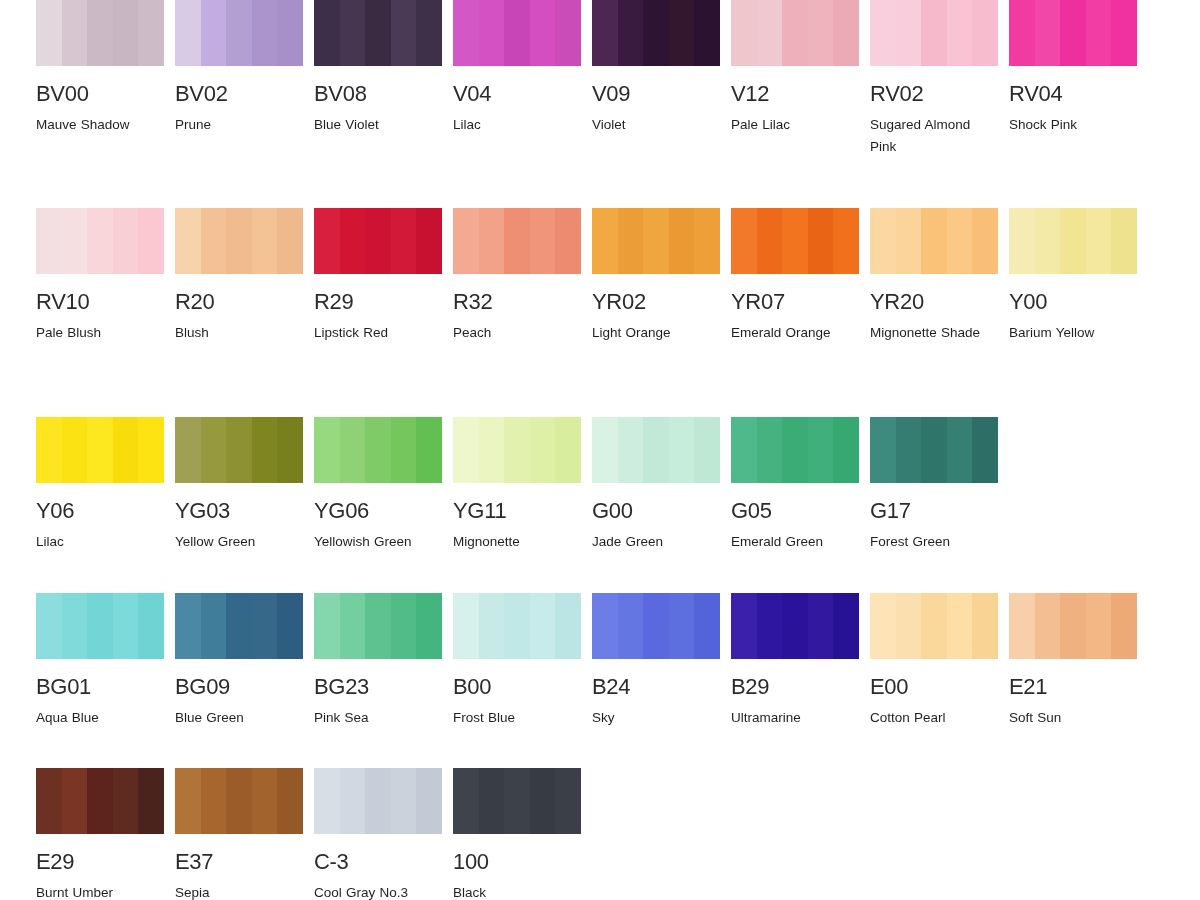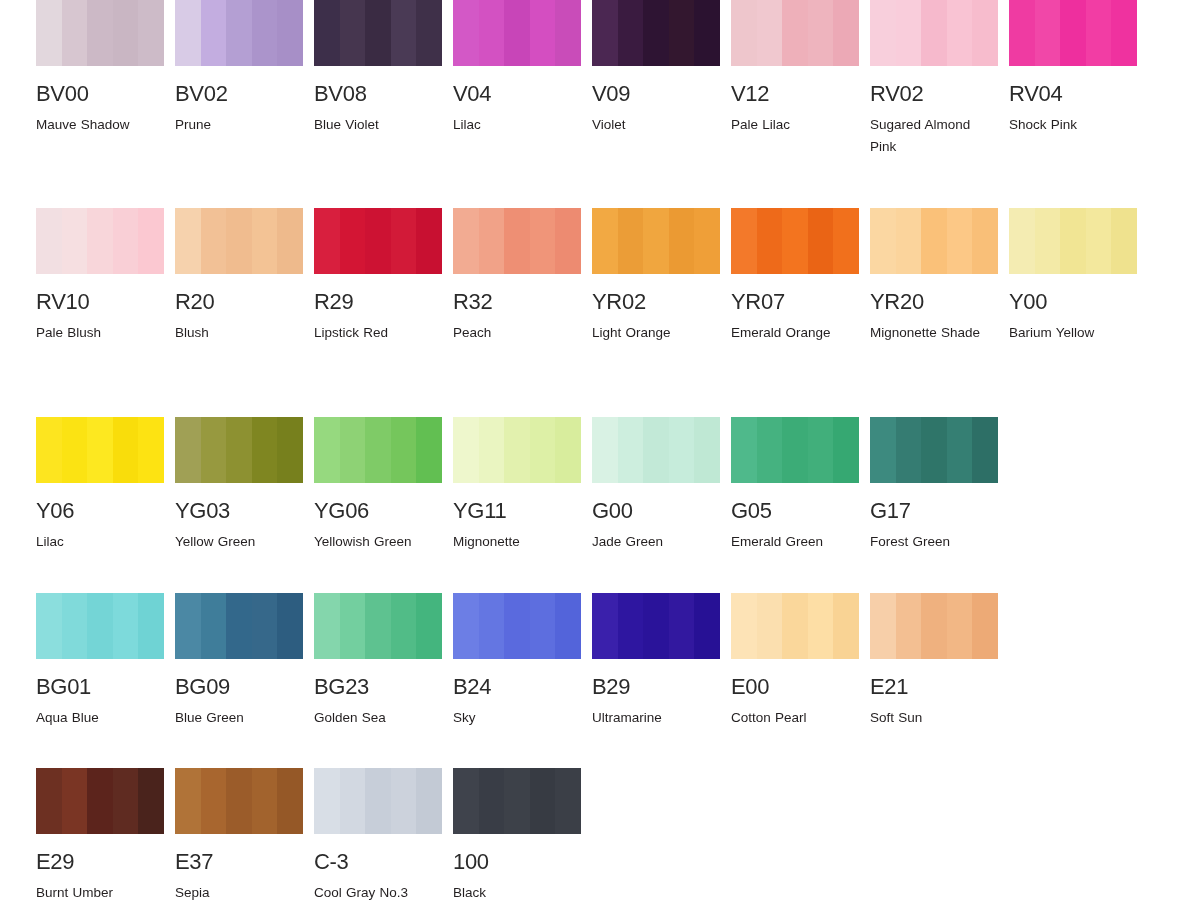--- a/index.html
+++ b/index.html
@@ -360,21 +360,32 @@
       </div>
       <div class="cell">
         <div class="swatch" style="background: rgb(97, 199, 148);">
           <span class="band" style="left: 0%; width: 20.4%; background: rgb(132, 214, 172);"></span>
           <span class="band" style="left: 20%; width: 20.4%; background: rgb(115, 207, 159);"></span>
           <span class="band" style="left: 40%; width: 20.4%; background: rgb(94, 194, 144);"></span>
           <span class="band" style="left: 60%; width: 20.4%; background: rgb(81, 188, 135);"></span>
           <span class="band" style="left: 80%; width: 20.4%; background: rgb(68, 181, 126);"></span>
         </div>
         <div class="code">BG23</div>
-        <div class="cname">Golden Sea</div>
+        <div class="cname">Pink Sea</div>
+      </div>
+      <div class="cell">
+        <div class="swatch" style="background: rgb(198, 233, 232);">
+          <span class="band" style="left: 0%; width: 20.4%; background: rgb(214, 240, 236);"></span>
+          <span class="band" style="left: 20%; width: 20.4%; background: rgb(200, 234, 231);"></span>
+          <span class="band" style="left: 40%; width: 20.4%; background: rgb(191, 232, 230);"></span>
+          <span class="band" style="left: 60%; width: 20.4%; background: rgb(199, 234, 234);"></span>
+          <span class="band" style="left: 80%; width: 20.4%; background: rgb(187, 229, 229);"></span>
+        </div>
+        <div class="code">B00</div>
+        <div class="cname">Frost Blue</div>
       </div>
       <div class="cell">
         <div class="swatch" style="background: rgb(98, 116, 224);">
           <span class="band" style="left: 0%; width: 20.4%; background: rgb(108, 126, 229);"></span>
           <span class="band" style="left: 20%; width: 20.4%; background: rgb(100, 118, 226);"></span>
           <span class="band" style="left: 40%; width: 20.4%; background: rgb(90, 106, 222);"></span>
           <span class="band" style="left: 60%; width: 20.4%; background: rgb(93, 110, 223);"></span>
           <span class="band" style="left: 80%; width: 20.4%; background: rgb(83, 100, 218);"></span>
         </div>
         <div class="code">B24</div>

